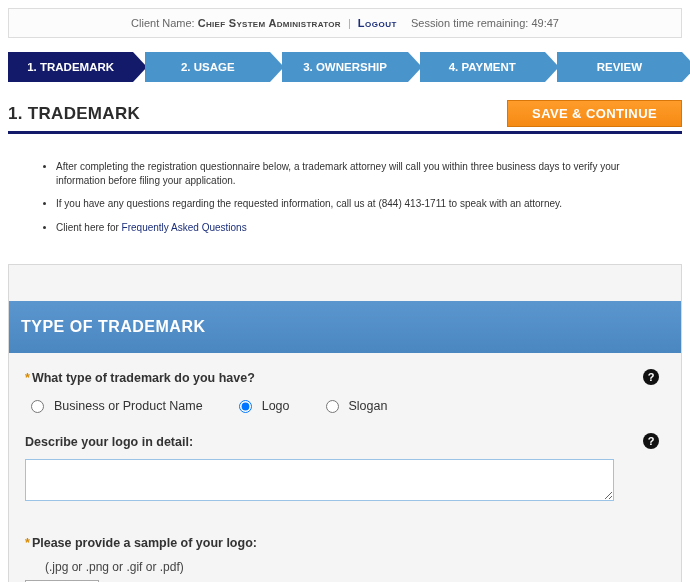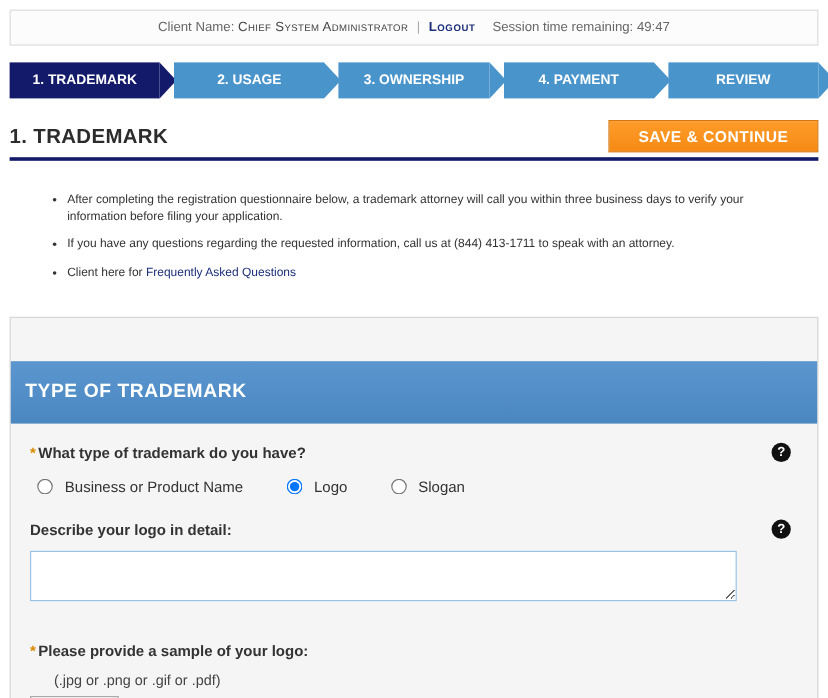--- a/index.html
+++ b/index.html
@@ -13,21 +13,21 @@
   }
   .wrap { padding: 8px; }
   .header-bar {
     border: 1px solid #ddd;
     background: #fcfcfc;
     padding: 8px 8px;
     font-size: 11px;
     color: #666;
     text-align: center;
   }
-  .header-bar .client-name { font-variant: small-caps; font-weight: 400; color: #444; letter-spacing: 0.3px; }
+  .header-bar .client-name { font-variant: small-caps; font-weight: 700; color: #444; letter-spacing: 0.3px; }
   .header-bar .logout {
     font-variant: small-caps; font-weight: 700; color: #1b2e7a; letter-spacing: 0.5px;
     cursor: pointer;
   }
   .header-bar .sep { color: #aaa; margin: 0 4px; }
   .header-bar .session { margin-left: 11px; color: #666; }
 
   
   .steps {
     display: flex;
@@ -131,21 +131,21 @@
     width: 16px; height: 16px;
     border-radius: 50%;
     background: #111;
     color: #fff;
     font-weight: 700;
     font-size: 11px;
     display: flex; align-items: center; justify-content: center;
     cursor: pointer;
   }
   .radios { display: flex; gap: 36px; padding: 4px 6px 8px 6px; font-size: 12.5px; }
-  .radios label { display: flex; align-items: flex-start; gap: 10px; cursor: pointer; }
+  .radios label { display: flex; align-items: flex-end; gap: 10px; cursor: pointer; }
   .radios input { margin: 0; }
   textarea.describe {
     width: 92%;
     height: 42px;
     border: 1px solid #9ac3e6;
     background: #fff;
     resize: both;
     padding: 4px;
     font-family: inherit;
     font-size: 12.5px;

